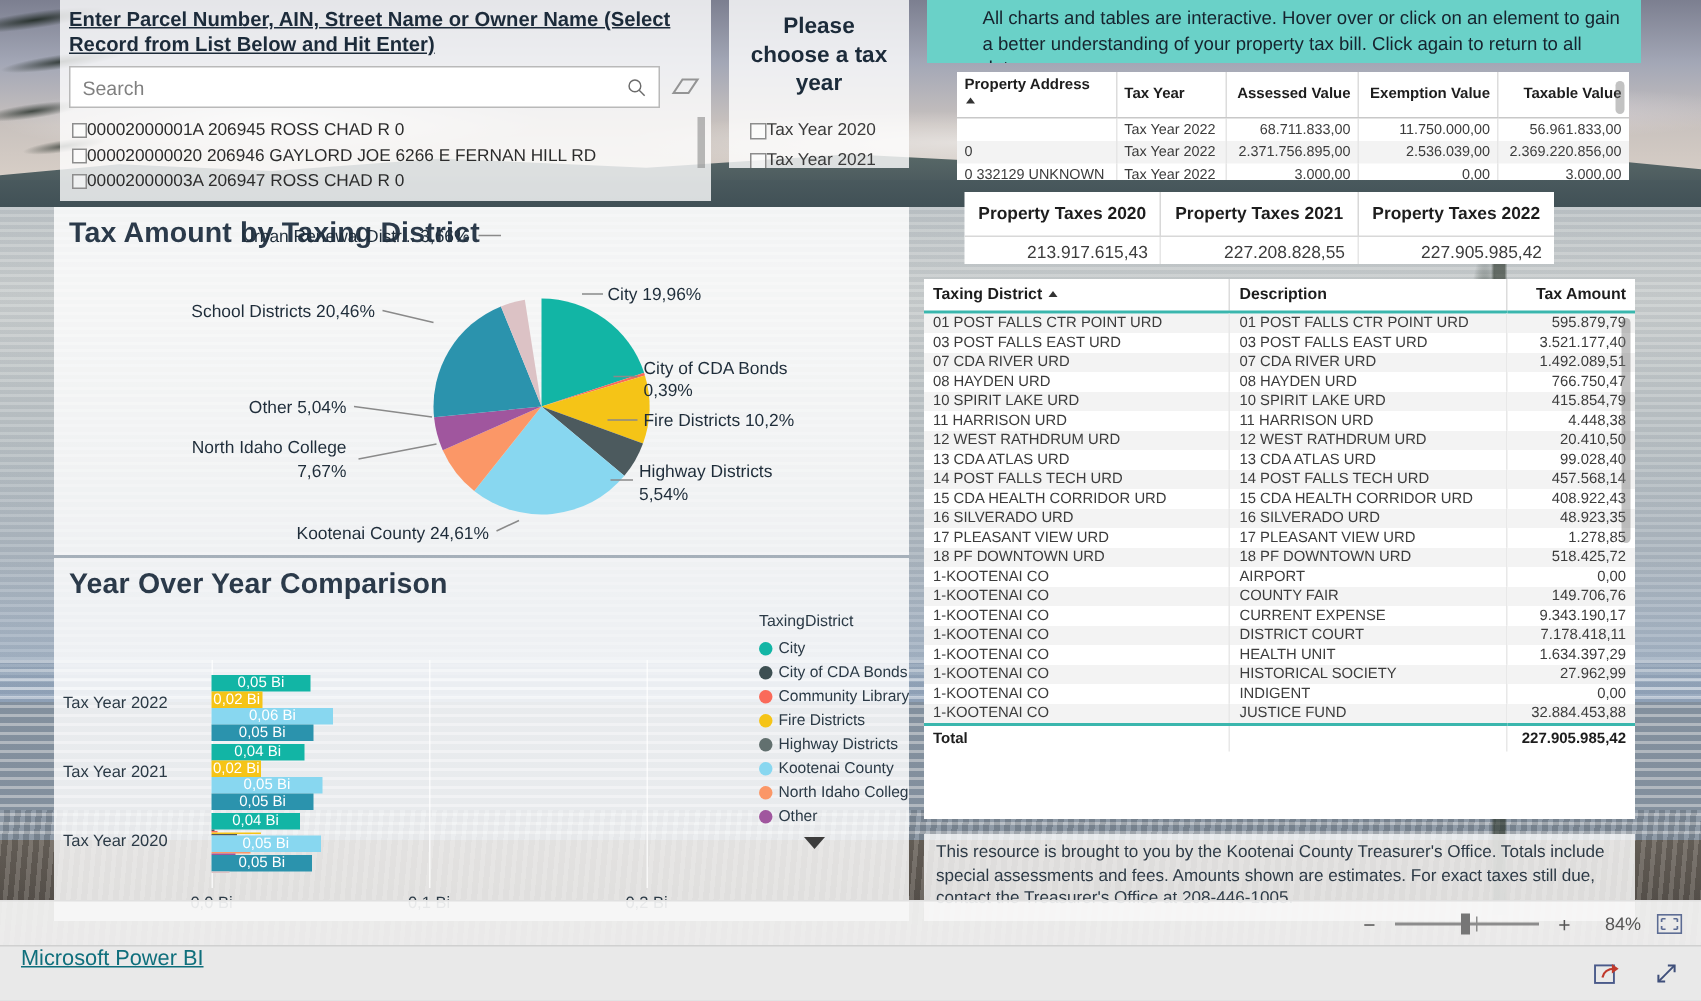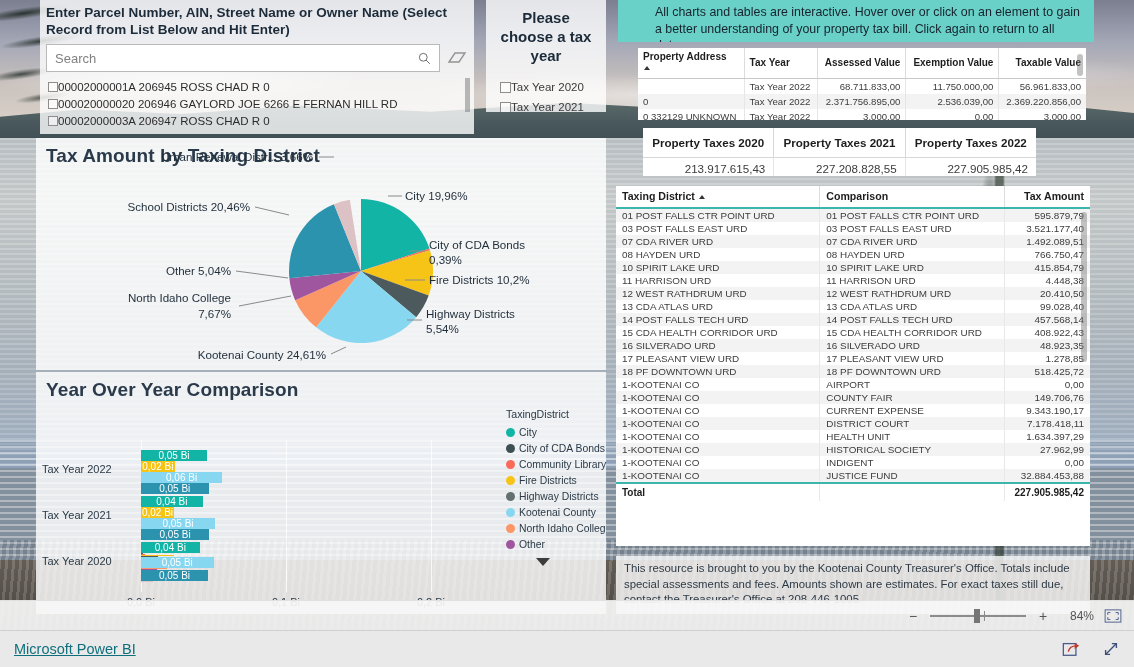--- a/index.html
+++ b/index.html
@@ -95,21 +95,21 @@
   .vis-solid { background: #ffffff; }
   .vis-title {
     font-size: 19px; color: #2b3a4a; padding: 7px 0 0 10px;
     font-weight: 700; letter-spacing: .1px;
   }
 
   
   #search-slicer { left: 40px; top: 0px; width: 434px; height: 134px; background: rgba(255,255,255,0.80); }
   #search-slicer .slicer-head {
     font-size: 13.5px; font-weight: bold; color: #1c2b3a;
-    padding: 4px 6px 0 6px; line-height: 17px;
+    padding: 4px 6px 0 6px; line-height: 17px; text-decoration: underline;
   }
   .search-row { display: flex; align-items: center; padding: 6px 6px 0 6px; gap: 6px; }
   .search-box {
     flex: 1; height: 28px; border: 1px solid #b9b9b9; background: #fff;
     display: flex; align-items: center; padding: 0 8px;
   }
   .search-box input {
     flex: 1; border: 0; outline: none; font-size: 13px; color: #444;
     font-family: "Liberation Sans", sans-serif; background: transparent;
   }
@@ -255,21 +255,21 @@
   .zthumb {
     position: absolute; left: 44px; top: -6px; width: 6px; height: 14px; background: #767676;
   }
   .ztick { position: absolute; left: 54px; top: -4px; width: 1px; height: 10px; background: #8c8c8c; }
   #zoom-level { font-size: 12px; color: #555; width: 34px; text-align: right; }
   .fitbtn { width: 18px; height: 14px; }
 
   
   #footer {
     position: absolute; left: 0; top: 630px; width: 1134px; height: 37px;
-    background: #e9e9e9; display: flex; align-items: center;
+    background: #e9e9e9; display: flex; 
     padding: 0 14px; border-top: 1px solid #d0d0d0;
   }
   #footer-link {
     font-size: 14.5px; color: #0f6f7c; text-decoration: underline; cursor: pointer;
   }
   #footer-icons { margin-left: auto; display: flex; gap: 22px; align-items: center; }
   .ficon { width: 18px; height: 18px; }
 </style>
 </head>
 <body>
@@ -403,21 +403,21 @@
           <col style="width:43%">
           <col style="width:39%">
           <col style="width:18%">
         </colgroup>
       <thead>
         <tr>
           <th>
             <span>Taxing District</span>
             <span class="sort-caret"></span>
           </th>
-          <th>Comparison</th>
+          <th>Description</th>
           <th class="num">Tax Amount</th>
         </tr>
       </thead>
       <tbody id="district-body">
           <tr>
             <td>01 POST FALLS CTR POINT URD</td>
             <td>01 POST FALLS CTR POINT URD</td>
             <td class="num">595.879,79</td>
           </tr>
           <tr>

